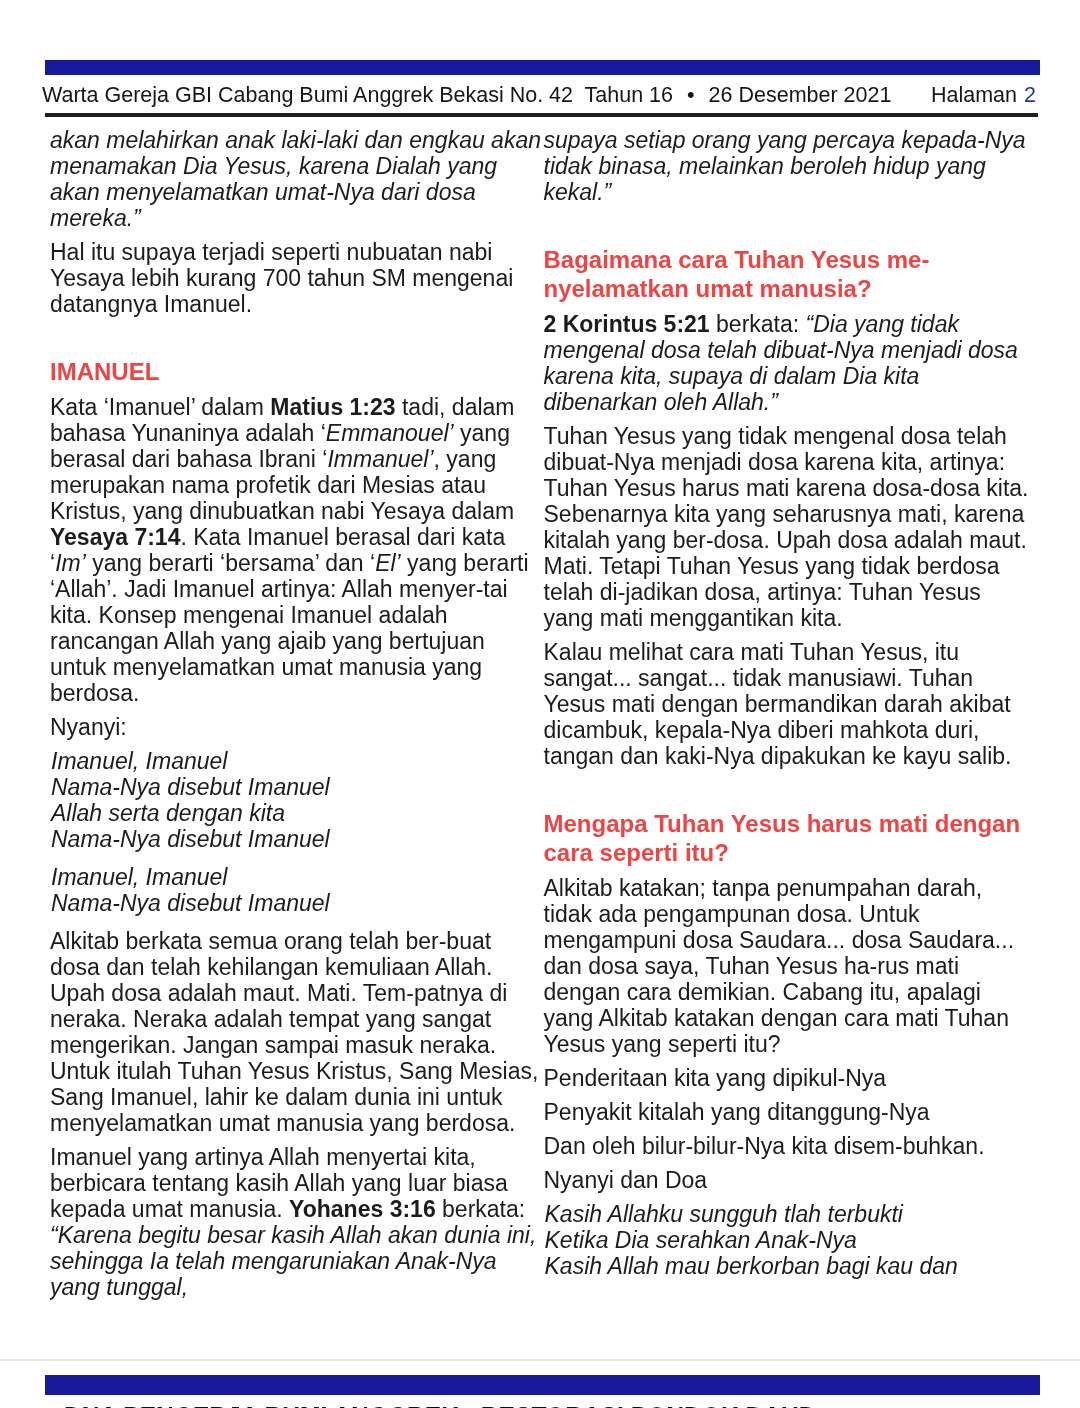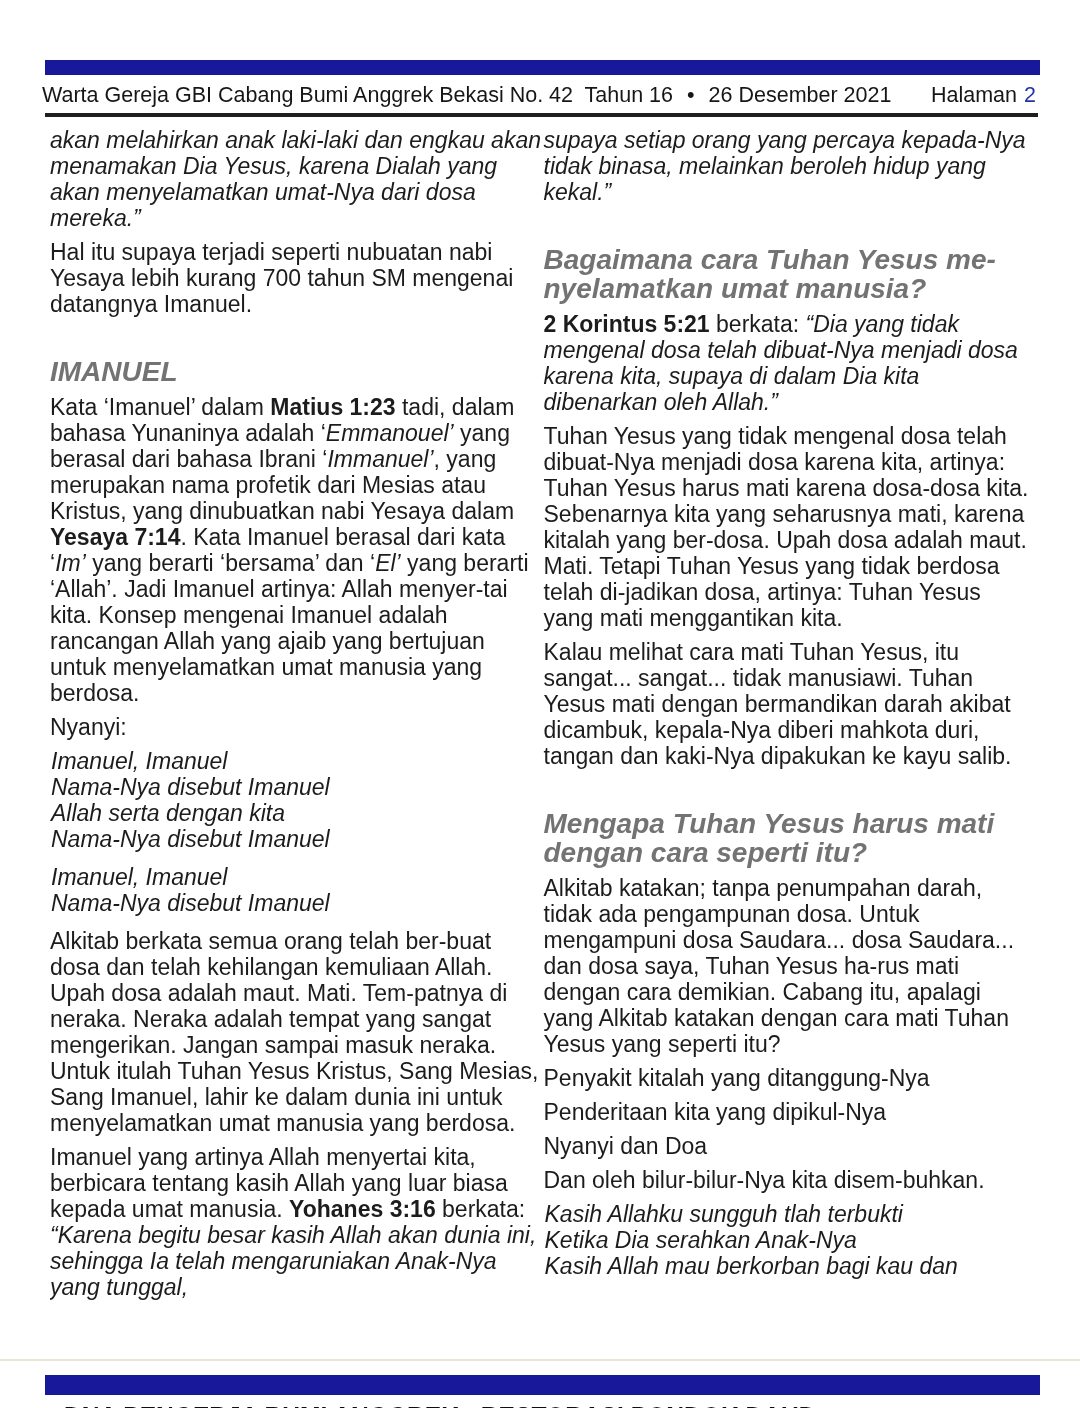--- a/index.html
+++ b/index.html
@@ -18,21 +18,21 @@
   .header-sep{margin:0 14px;}
   .page-number{color:#2233AA;margin-left:7px;}
   .header-rule{border-bottom:4px solid #1f1f1f;margin:0 42px 0 45px;}
   .content{
     display:flex;margin:10px 43px 0 50px;
     height:1188px;overflow:hidden;
     font-size:23px;line-height:26px;
   }
   .col{flex:1;min-width:0;}
   .para{margin:0 0 8px;}
-  .heading{font-size:28px;line-height:29px;font-weight:bold;margin:0 0 8px;color:#737373;font-style:italic;}
+  .heading{font-size:24px;line-height:29px;font-weight:bold;margin:0 0 8px;color:#ef4444;}
   .gap-lg{margin-top:40px;}
   .verse{font-style:italic;margin:0 1px 12px;}
   .footer{position:absolute;top:1314px;left:0;right:0;margin-top:45px;}
   .footer-hairline{border-top:2px solid #ece6d8;}
   .footer-bar{height:20px;margin:14px 40px 0 45px;background:#18189A;}
   .footer-text{
     margin:5px 0 0 64px;font-size:30px;font-weight:bold;color:#0e0e0e;
     white-space:nowrap;letter-spacing:0px;
     transform:scaleX(0.82);transform-origin:left center;
   }
@@ -67,24 +67,24 @@
       <p class="para"><span>Imanuel yang artinya Allah menyertai kita, berbicara tentang kasih Allah yang luar biasa kepada umat manusia. </span><span style="font-weight: bold;">Yohanes 3:16</span><span> berkata: </span><span style="font-style: italic;">“Karena begitu besar kasih Allah akan dunia ini, sehingga Ia telah mengaruniakan Anak-Nya yang tunggal,</span></p>
     </div>
   <div class="col">
       <p class="para"><span style="font-style: italic;">supaya setiap orang yang percaya kepada-Nya tidak binasa, melainkan beroleh hidup yang kekal.”</span></p>
       <h2 class="heading gap-lg"><span style="font-weight: bold;">Bagaimana cara Tuhan Yesus me-nyelamatkan umat manusia?</span></h2>
       <p class="para"><span style="font-weight: bold;">2 Korintus 5:21</span><span> berkata: </span><span style="font-style: italic;">“Dia yang tidak mengenal dosa telah dibuat-Nya menjadi dosa karena kita, supaya di dalam Dia kita dibenarkan oleh Allah.”</span></p>
       <p class="para"><span>Tuhan Yesus yang tidak mengenal dosa telah dibuat-Nya menjadi dosa karena kita, artinya: Tuhan Yesus harus mati karena dosa-dosa kita. Sebenarnya kita yang seharusnya mati, karena kitalah yang ber-dosa. Upah dosa adalah maut.  Mati. Tetapi Tuhan Yesus yang tidak berdosa telah di-jadikan dosa, artinya: Tuhan Yesus yang mati menggantikan kita.</span></p>
       <p class="para"><span>Kalau melihat cara mati Tuhan Yesus, itu sangat... sangat...  tidak manusiawi. Tuhan Yesus mati dengan bermandikan darah akibat dicambuk, kepala-Nya diberi mahkota duri, tangan dan kaki-Nya dipakukan ke kayu salib.</span></p>
       <h2 class="heading gap-lg"><span style="font-weight: bold;">Mengapa Tuhan Yesus harus mati dengan cara seperti itu?</span></h2>
       <p class="para"><span>Alkitab katakan; tanpa penumpahan darah, tidak ada pengampunan dosa. Untuk mengampuni dosa Saudara... dosa Saudara... dan dosa saya, Tuhan Yesus ha-rus mati dengan cara demikian. Cabang itu, apalagi yang Alkitab katakan dengan cara mati Tuhan Yesus yang seperti itu?</span></p>
+      <p class="para"><span>Penderitaan kita yang dipikul-Nya</span></p>
       <p class="para"><span>Penyakit kitalah yang ditanggung-Nya</span></p>
-      <p class="para"><span>Penderitaan kita yang dipikul-Nya</span></p>
+      <p class="para"><span>Dan oleh bilur-bilur-Nya kita disem-buhkan.</span></p>
       <p class="para"><span>Nyanyi dan Doa</span></p>
-      <p class="para"><span>Dan oleh bilur-bilur-Nya kita disem-buhkan.</span></p>
       <p class="verse">Kasih Allahku sungguh tlah terbukti<br>Ketika Dia serahkan Anak-Nya<br>Kasih Allah mau berkorban bagi kau dan</p>
     </div>
 </div>
 
 <div class="footer">
   <div class="footer-hairline"></div>
   <div class="footer-bar"></div>
   <div class="footer-text">DNA PENGERJA BUMI ANGGREK : RESTORASI PONDOK DAUD</div>
 </div>
 

